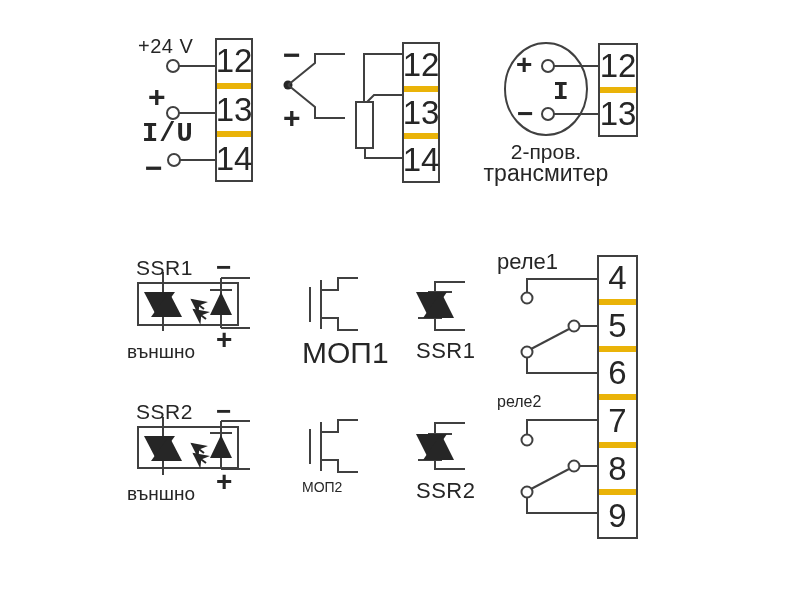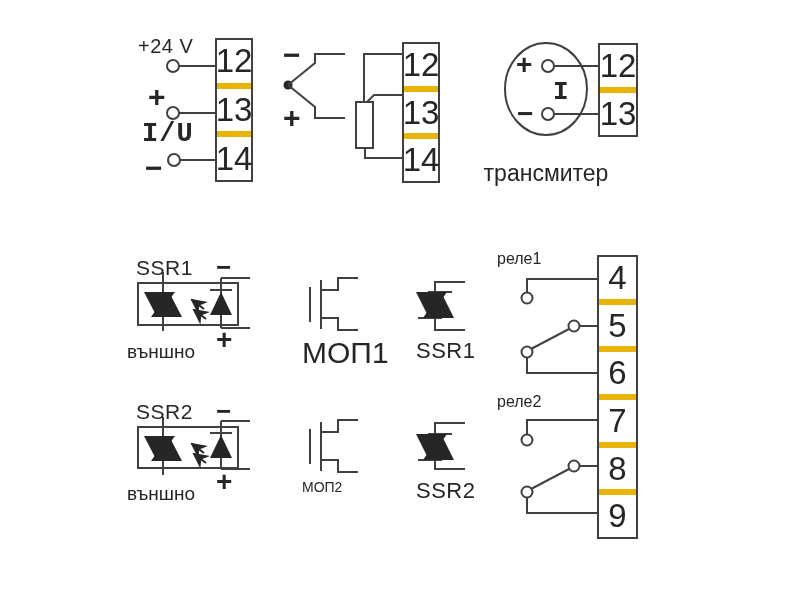--- a/index.html
+++ b/index.html
@@ -158,38 +158,39 @@
   <div class="sign" style="left:148px; top:82px; font-size:30px;">+</div>
   <div class="lbl mono" style="left:142px; top:121px; font-size:27px; letter-spacing:1px;">I/U</div>
   <div class="sign" style="left:145px; top:153px; font-size:30px;">−</div>
 
   <div class="sign" style="left:283px; top:40px; font-size:30px;">−</div>
   <div class="sign" style="left:283px; top:103px; font-size:30px;">+</div>
 
   <div class="sign" style="left:516px; top:51px; font-size:28px;">+</div>
   <div class="sign" style="left:517px; top:100px; font-size:28px;">−</div>
   <div class="lbl mono" style="left:553px; top:79px; font-size:26px;">I</div>
+  <div class="lbl" style="left:486px; top:141px; width:120px; text-align:center; font-size:21px;">2-пров.</div>
   <div class="lbl" style="left:473px; top:162px; width:146px; text-align:center; font-size:23px;">трансмитер</div>
 
   <div class="lbl" style="left:136px; top:257px; font-size:21px; letter-spacing:0.5px;">SSR1</div>
   <div class="sign" style="left:216px; top:254px; font-size:26px;">−</div>
   <div class="sign" style="left:216px; top:326px; font-size:28px;">+</div>
   <div class="lbl" style="left:127px; top:342px; font-size:19px;">външно</div>
 
   <div class="lbl" style="left:136px; top:401px; font-size:21px; letter-spacing:0.5px;">SSR2</div>
   <div class="sign" style="left:216px; top:398px; font-size:26px;">−</div>
   <div class="sign" style="left:216px; top:468px; font-size:28px;">+</div>
   <div class="lbl" style="left:127px; top:484px; font-size:19px;">външно</div>
 
   <div class="lbl" style="left:302px; top:338px; font-size:30px;">МОП1</div>
   <div class="lbl" style="left:416px; top:340px; font-size:22px; letter-spacing:0.5px;">SSR1</div>
   <div class="lbl" style="left:302px; top:480px; font-size:14px;">МОП2</div>
   <div class="lbl" style="left:416px; top:480px; font-size:22px; letter-spacing:0.5px;">SSR2</div>
 
-  <div class="lbl" style="left:497px; top:251px; font-size:16px;">реле1</div>
+  <div class="lbl" style="left:497px; top:251px; font-size:22px;">реле1</div>
   <div class="lbl" style="left:497px; top:394px; font-size:16px;">реле2</div>
 
   <div class="tblock" style="left:215px; top:38px; width:38px; height:144px;">
     <div class="cell">12</div>
     <div class="cell">13</div>
     <div class="cell">14</div>
   </div>
 
   <div class="tblock" style="left:402px; top:42px; width:38px; height:141px;">
     <div class="cell">12</div>

